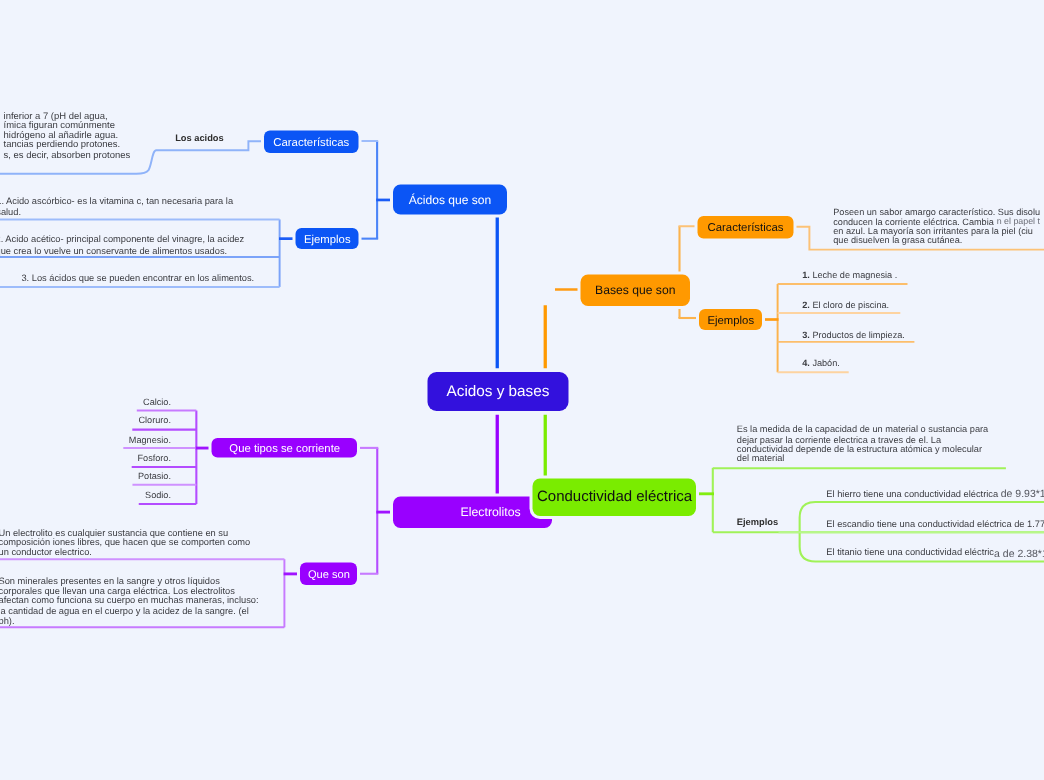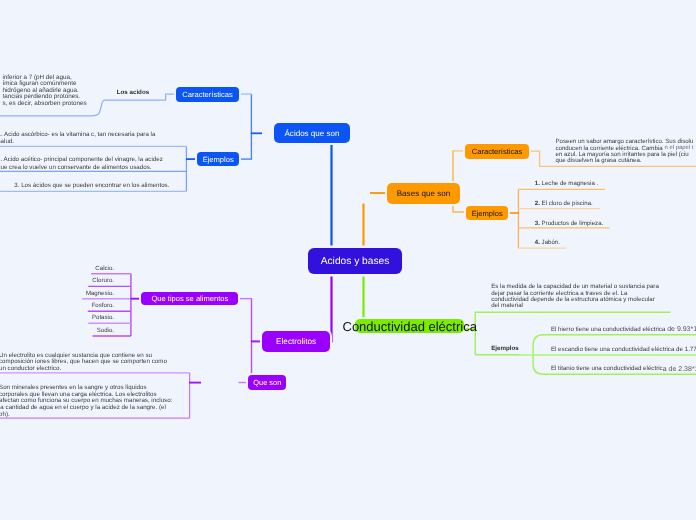--- a/index.html
+++ b/index.html
@@ -6,35 +6,35 @@
   body{width:696px;height:520px;overflow:hidden;background:#f0f4fd;
        font-family:"Liberation Sans",sans-serif;position:relative;-webkit-font-smoothing:antialiased;text-rendering:geometricPrecision;}
   #stage{position:absolute;left:0;top:0;width:696px;height:520px;overflow:hidden;}
   svg#links{position:absolute;left:0;top:0;width:696px;height:520px;}
   .node{position:absolute;border-radius:5px;font-weight:normal;
         display:flex;align-items:center;justify-content:center;white-space:nowrap;}
   .lbl{position:absolute;white-space:nowrap;font-weight:bold;color:#2e2e2e;}
   .para{position:absolute;color:#3a3b40;white-space:pre;}
 
   
-  #n-central{left:308px;top:248px;width:94px;height:26px;background:#3311dd;color:#fff;font-size:10.2px;border-radius:6px;
+  #n-central{left:285px;top:248px;width:94px;height:26px;background:#3311dd;color:#fff;font-size:10.2px;border-radius:6px;
              box-shadow:0 0 0 2.5px #f0f4fd;}
-  #n-acidos{left:262px;top:123px;width:76px;height:20px;background:#0b55f5;color:#fff;font-size:8.05px;border-radius:5px;box-shadow:0 0 0 2px #f0f4fd;margin-left:12px;}
+  #n-acidos{left:262px;top:123px;width:76px;height:20px;background:#0b55f5;color:#fff;font-size:8.05px;border-radius:5px;box-shadow:0 0 0 2px #f0f4fd;}
   #n-ac-carac{left:176px;top:87px;width:63px;height:15px;background:#0b55f5;color:#fff;font-size:7.6px;border-radius:4px;box-shadow:0 0 0 2px #f0f4fd;}
   #n-ac-ejem{left:197.1px;top:152.4px;width:42.2px;height:13.9px;background:#0b55f5;color:#fff;font-size:7.55px;border-radius:4px;box-shadow:0 0 0 2px #f0f4fd;}
 
   #n-bases{left:370px;top:183px;width:73px;height:21px;background:#ff9900;color:#111;font-size:8.1px;border-radius:5px;box-shadow:0 0 0 2px #f0f4fd;margin-left:17px;}
   #n-ba-carac{left:465px;top:144px;width:64px;height:15px;background:#ff9900;color:#111;font-size:7.6px;border-radius:4px;box-shadow:0 0 0 2px #f0f4fd;}
   #n-ba-ejem{left:466.1px;top:206.1px;width:42.2px;height:13.9px;background:#ff9900;color:#111;font-size:7.55px;border-radius:4px;box-shadow:0 0 0 2px #f0f4fd;}
 
-  #n-elec{left:262.1px;top:331.1px;width:68px;height:20.5px;background:#9900ff;color:#fff;font-size:8.2px;border-radius:5px;box-shadow:0 0 0 2px #f0f4fd;}
+  #n-elec{left:262.1px;top:331.1px;width:82px;height:20.5px;background:#9900ff;color:#fff;font-size:8.2px;border-radius:5px;box-shadow:0 0 0 2px #f0f4fd;padding-left:24px;}
   #n-el-tipos{left:141.2px;top:291.6px;width:97.3px;height:13.8px;background:#9900ff;color:#fff;font-size:7.55px;border-radius:4px;box-shadow:0 0 0 2px #f0f4fd;}
-  #n-el-son{left:200.2px;top:375.4px;width:38.2px;height:14.2px;background:#9900ff;color:#fff;font-size:7.4px;border-radius:4px;box-shadow:0 0 0 2px #f0f4fd;margin-left:48px;}
-
-  #n-cond{left:355px;top:319.4px;width:109.4px;height:14px;background:#7aec00;color:#111;font-size:13px;border-radius:5px;box-shadow:0 0 0 2px #f0f4fd;}
+  #n-el-son{left:200.2px;top:375.4px;width:38.2px;height:14.2px;background:#9900ff;color:#fff;font-size:7.4px;border-radius:4px;box-shadow:0 0 0 2px #f0f4fd;}
+
+  #n-cond{left:355px;top:319.4px;width:109.4px;height:25px;background:#7aec00;color:#111;font-size:10px;border-radius:5px;box-shadow:0 0 0 2px #f0f4fd;}
 
   
   #l-los-acidos{left:116.8px;top:89.4px;font-size:6.2px;}
   #l-cond-ejem{left:491.2px;top:344.9px;font-size:6.2px;}
 
   
   #p-los-acidos{left:2.4px;top:74.6px;font-size:6.3px;line-height:6.55px;}
   #p-ac-e1{left:-2.5px;top:131.8px;font-size:6.2px;line-height:6.9px;}
   #p-ac-e2{left:-3px;top:156.3px;font-size:6.2px;line-height:7.2px;}
   #p-ac-e3{left:14.3px;top:182.8px;font-size:6.2px;line-height:6.9px;}
@@ -172,21 +172,21 @@
   <div class="para" id="p-ba-carac-ov">n el papel t</div>
   <div class="para" id="p-ba-e1"><b>1.</b><span> Leche de magnesia .</span></div>
   <div class="para" id="p-ba-e2"><b>2.</b><span> El cloro de piscina.</span></div>
   <div class="para" id="p-ba-e3"><b>3.</b><span> Productos de limpieza.</span></div>
   <div class="para" id="p-ba-e4"><b>4.</b><span> Jabón.</span></div>
 
   <div class="node" id="n-elec">
       <span>Electrolitos</span>
     </div>
   <div class="node" id="n-el-tipos">
-      <span>Que tipos se alimentos</span>
+      <span>Que tipos se corriente</span>
     </div>
   <div class="node" id="n-el-son">
       <span>Que son</span>
     </div>
   <div class="para tipo" id="p-t0">Calcio.</div>
   <div class="para tipo" id="p-t1">Cloruro.</div>
   <div class="para tipo" id="p-t2">Magnesio.</div>
   <div class="para tipo" id="p-t3">Fosforo.</div>
   <div class="para tipo" id="p-t4">Potasio.</div>
   <div class="para tipo" id="p-t5">Sodio.</div>

